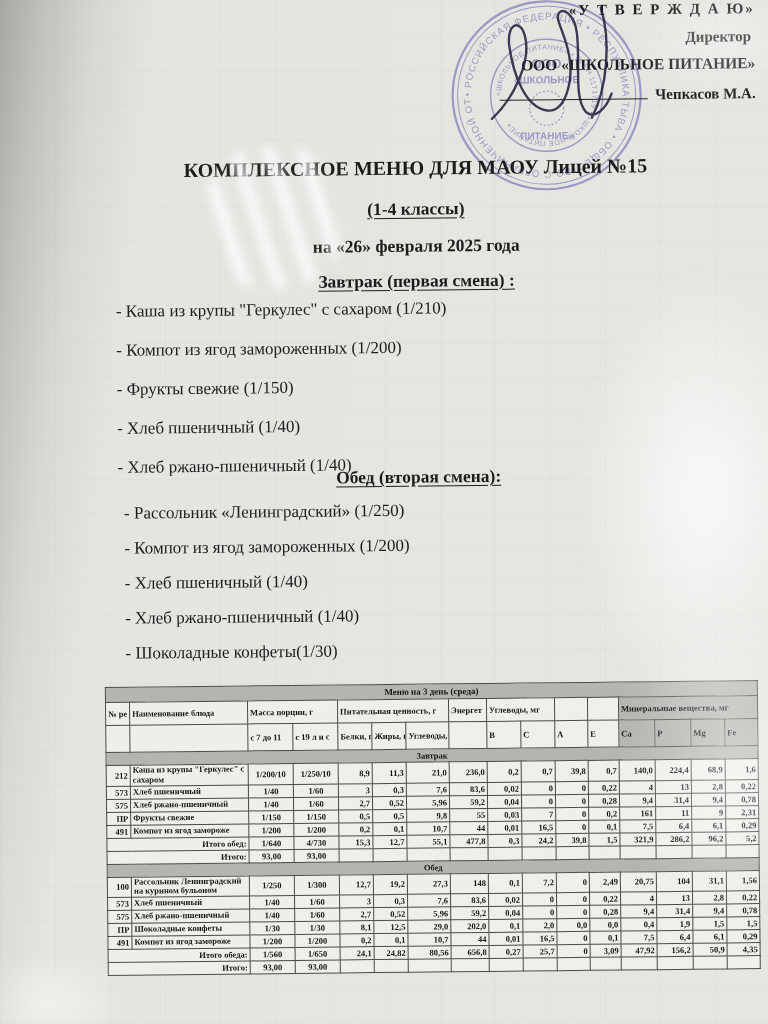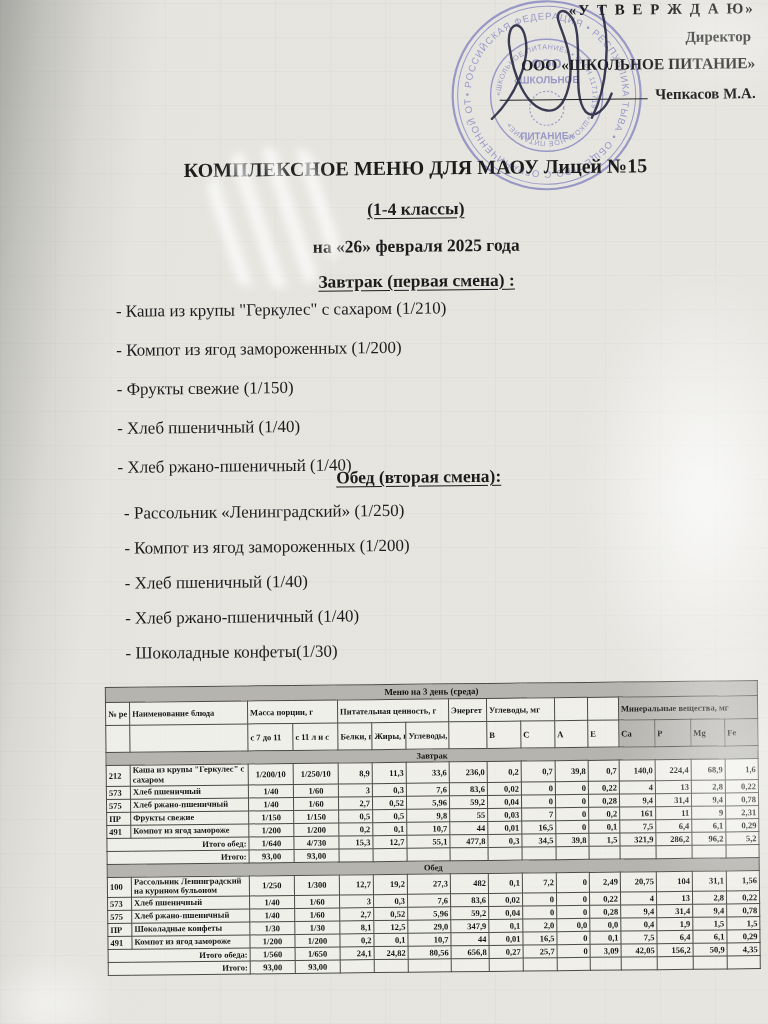--- a/index.html
+++ b/index.html
@@ -42,21 +42,21 @@
 
   
   .menu-table{position:absolute;top:684px;left:103px;width:652px;border-collapse:collapse;table-layout:fixed;
     font-size:8.5px;font-weight:bold;color:#141414;background:rgba(248,247,242,.55);z-index:1}
   .menu-table td{border:1px solid #4a4a46;padding:0 2px;vertical-align:middle;overflow:hidden}
   .cap{background:#b5b4af;text-align:center;font-size:9px;height:15px}
   .hc{white-space:nowrap;height:23px;vertical-align:top;padding-top:2px}
   .h2c{white-space:nowrap;height:27px;vertical-align:bottom}
   .shade{background:#b5b4af}
   .sec-cell{background:#b5b4af;text-align:center;height:13px}
-  .c-code{text-align:left;white-space:nowrap}
+  .c-code{text-align:right;white-space:nowrap}
   .c-name{text-align:left;line-height:1.15;padding-top:1px;padding-bottom:1px}
   .c-mass{text-align:center;white-space:nowrap}
   .c-num{text-align:right;white-space:nowrap}
   .menu-table tbody td{height:13px}
   .lbl-cell{text-align:right;white-space:nowrap}
 
   
   .glare{position:absolute;pointer-events:none;z-index:6}
   .glare-title{left:206px;top:148px;width:135px;height:140px;border-radius:40%;
     background:repeating-linear-gradient(72deg, rgba(255,255,255,.9) 0 9px, rgba(255,255,255,0) 16px 32px);
@@ -165,21 +165,21 @@
           <td class="hc">Энергет</td>
           <td class="hc" colspan="2">Углеводы, мг</td>
           <td class="hc"></td>
           <td class="hc"></td>
           <td class="hc shade" colspan="4">Минеральные вещества, мг</td>
         </tr>
         <tr>
           <td class="h2c"></td>
           <td class="h2c"></td>
           <td class="h2c">с 7 до 11</td>
-          <td class="h2c">с 11 л и с</td>
+          <td class="h2c">с 19 л и с</td>
           <td class="h2c">Белки, г</td>
           <td class="h2c">Жиры, г</td>
           <td class="h2c">Углеводы, г</td>
           <td class="h2c"></td>
           <td class="h2c">В</td>
           <td class="h2c">С</td>
           <td class="h2c">А</td>
           <td class="h2c">Е</td>
           <td class="h2c shade">Са</td>
           <td class="h2c shade">Р</td>
@@ -191,21 +191,21 @@
           <tr>
             <td class="sec-cell" colspan="16">Завтрак</td>
           </tr>
           <tr>
             <td class="c-code">212</td>
             <td class="c-name">Каша из крупы "Геркулес" с сахаром</td>
             <td class="c-mass">1/200/10</td>
             <td class="c-mass">1/250/10</td>
             <td class="c-num">8,9</td>
             <td class="c-num">11,3</td>
-            <td class="c-num">33,6</td>
+            <td class="c-num">21,0</td>
             <td class="c-num">236,0</td>
             <td class="c-num">0,2</td>
             <td class="c-num">0,7</td>
             <td class="c-num">39,8</td>
             <td class="c-num">0,7</td>
             <td class="c-num">140,0</td>
             <td class="c-num">224,4</td>
             <td class="c-num">68,9</td>
             <td class="c-num">1,6</td>
           </tr>
@@ -283,21 +283,21 @@
           </tr>
           <tr>
             <td class="lbl-cell" colspan="2">Итого обед:</td>
             <td class="c-mass">1/640</td>
             <td class="c-mass">4/730</td>
             <td class="c-num">15,3</td>
             <td class="c-num">12,7</td>
             <td class="c-num">55,1</td>
             <td class="c-num">477,8</td>
             <td class="c-num">0,3</td>
-            <td class="c-num">34,5</td>
+            <td class="c-num">24,2</td>
             <td class="c-num">39,8</td>
             <td class="c-num">1,5</td>
             <td class="c-num">321,9</td>
             <td class="c-num">286,2</td>
             <td class="c-num">96,2</td>
             <td class="c-num">5,2</td>
           </tr>
           <tr>
             <td class="lbl-cell" colspan="2">Итого:</td>
             <td class="c-mass">93,00</td>
@@ -319,21 +319,21 @@
             <td class="sec-cell" colspan="16">Обед</td>
           </tr>
           <tr>
             <td class="c-code">100</td>
             <td class="c-name">Рассольник Ленинградский на курином бульоном</td>
             <td class="c-mass">1/250</td>
             <td class="c-mass">1/300</td>
             <td class="c-num">12,7</td>
             <td class="c-num">19,2</td>
             <td class="c-num">27,3</td>
-            <td class="c-num">482</td>
+            <td class="c-num">148</td>
             <td class="c-num">0,1</td>
             <td class="c-num">7,2</td>
             <td class="c-num">0</td>
             <td class="c-num">2,49</td>
             <td class="c-num">20,75</td>
             <td class="c-num">104</td>
             <td class="c-num">31,1</td>
             <td class="c-num">1,56</td>
           </tr>
           <tr>
@@ -373,21 +373,21 @@
             <td class="c-num">0,78</td>
           </tr>
           <tr>
             <td class="c-code">ПР</td>
             <td class="c-name">Шоколадные конфеты</td>
             <td class="c-mass">1/30</td>
             <td class="c-mass">1/30</td>
             <td class="c-num">8,1</td>
             <td class="c-num">12,5</td>
             <td class="c-num">29,0</td>
-            <td class="c-num">347,9</td>
+            <td class="c-num">202,0</td>
             <td class="c-num">0,1</td>
             <td class="c-num">2,0</td>
             <td class="c-num">0,0</td>
             <td class="c-num">0,0</td>
             <td class="c-num">0,4</td>
             <td class="c-num">1,9</td>
             <td class="c-num">1,5</td>
             <td class="c-num">1,5</td>
           </tr>
           <tr>
@@ -413,21 +413,21 @@
             <td class="c-mass">1/560</td>
             <td class="c-mass">1/650</td>
             <td class="c-num">24,1</td>
             <td class="c-num">24,82</td>
             <td class="c-num">80,56</td>
             <td class="c-num">656,8</td>
             <td class="c-num">0,27</td>
             <td class="c-num">25,7</td>
             <td class="c-num">0</td>
             <td class="c-num">3,09</td>
-            <td class="c-num">42,05</td>
+            <td class="c-num">47,92</td>
             <td class="c-num">156,2</td>
             <td class="c-num">50,9</td>
             <td class="c-num">4,35</td>
           </tr>
           <tr>
             <td class="lbl-cell" colspan="2">Итого:</td>
             <td class="c-mass">93,00</td>
             <td class="c-mass">93,00</td>
             <td class="c-num"></td>
             <td class="c-num"></td>

